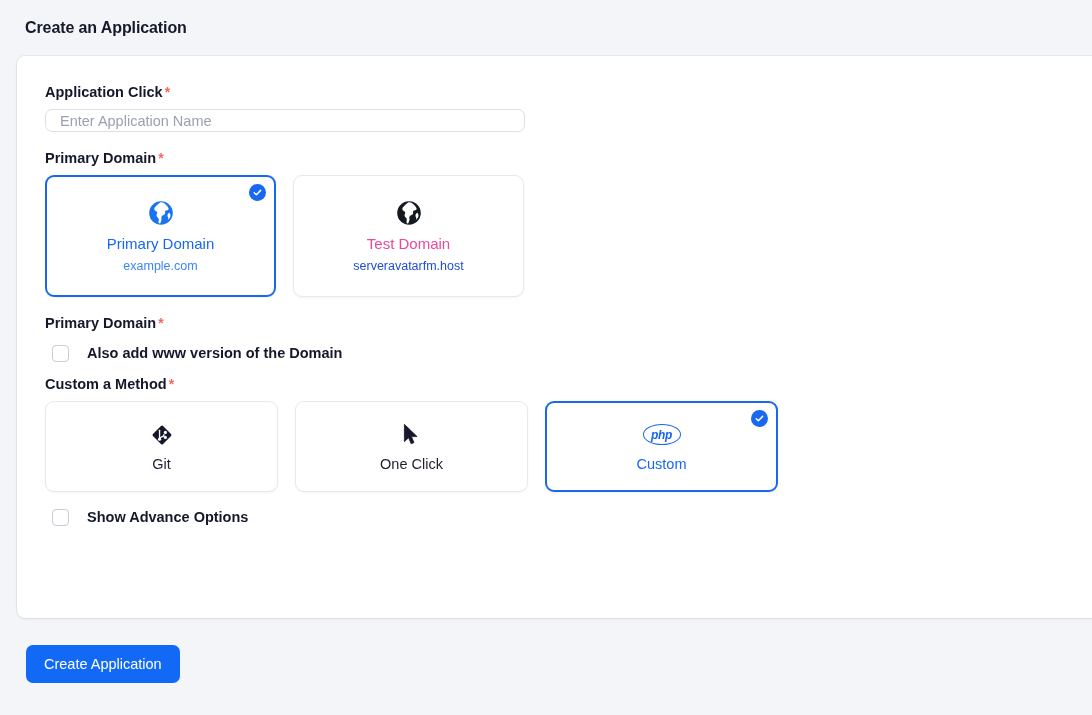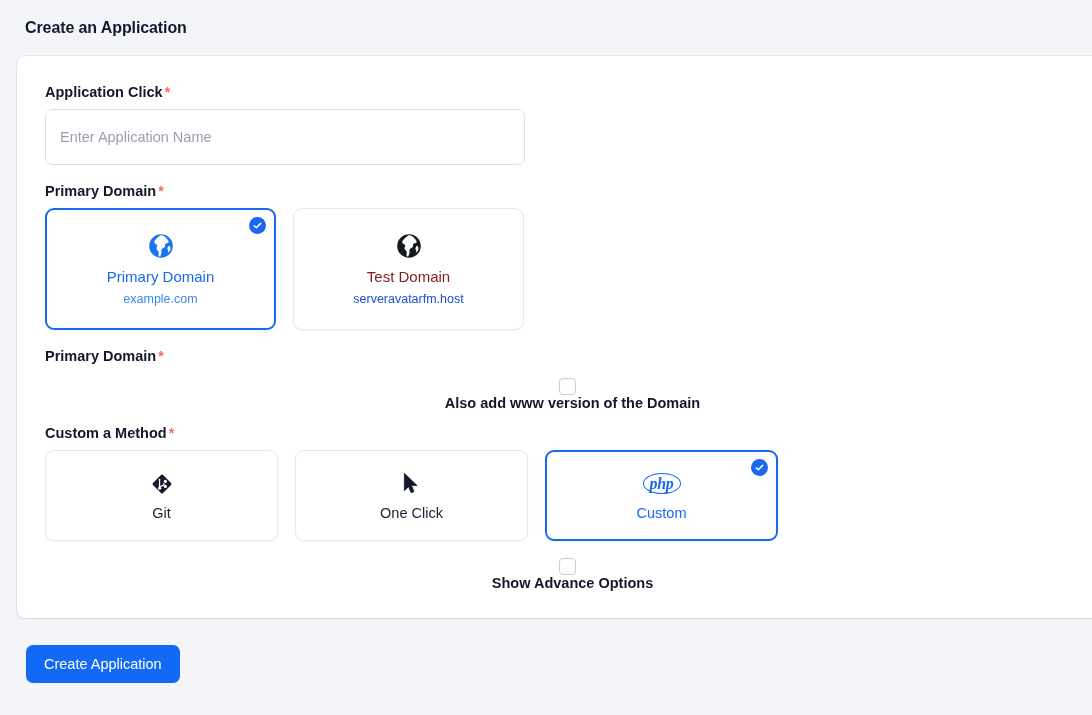--- a/index.html
+++ b/index.html
@@ -50,21 +50,21 @@
   }
   .req {
     color: #f4685f;
     font-size: 14px;
     margin-left: 2px;
   }
 
   .text-input {
     display: block;
     width: 480px;
-    height: 56px;
+    height: 23px;
     border: 1px solid #dcdfe6;
     border-radius: 7px;
     padding: 0 14px;
     font-size: 14.5px;
     font-family: "Liberation Sans", sans-serif;
     color: #2a2f45;
     background: #fff;
     outline: none;
   }
   .text-input::placeholder { color: #9aa0b1; }
@@ -95,21 +95,21 @@
     border: 2px solid #1868f2;
     box-shadow: 0 1px 2px rgba(24,33,77,0.05);
   }
 
   
   .domain-card { width: 231px; height: 122px; }
   .domain-icon { margin-bottom: 9px; line-height: 0; }
   .domain-name {
     font-size: 15px;
     font-weight: 400;
-    color: #7f1d1d;
+    color: #ec4899;
     margin-bottom: 7px;
   }
   .sel .domain-name { color: #1868f2; }
   .domain-sub {
     font-size: 12.5px;
     color: #1d4ed8;
   }
   .sel .domain-sub { color: #3d86f5; }
 
   
@@ -131,23 +131,22 @@
     border-radius: 50%;
     background: #1868f2;
     display: flex;
     align-items: center;
     justify-content: center;
   }
 
   
   .cb-row {
     display: flex;
-    align-items: center;
+    align-items: flex-start;
     margin-top: 14px;
-    flex-direction: column;
   }
   .cb-box {
     width: 17px;
     height: 17px;
     border: 1px solid #c8ccd8;
     border-radius: 4px;
     background: #fff;
     margin-left: 7px;
     flex: none;
     cursor: pointer;
@@ -162,24 +161,24 @@
 
   
   .php-badge {
     width: 38px;
     height: 21px;
     border: 1.6px solid #1868f2;
     border-radius: 50%;
     display: flex;
     align-items: center;
     justify-content: center;
-    font-family: Liberation Serif, serif;
+    font-family: Liberation Sans, sans-serif;
     font-style: italic;
     font-weight: 700;
-    font-size: 16px;
+    font-size: 12px;
     color: #1868f2;
     letter-spacing: -0.3px;
   }
 
   .btn-wrap { padding: 27px 4px 0 26px; }
   .create-btn {
     background: #1169f5;
     color: #ffffff;
     border: none;
     border-radius: 7px;

